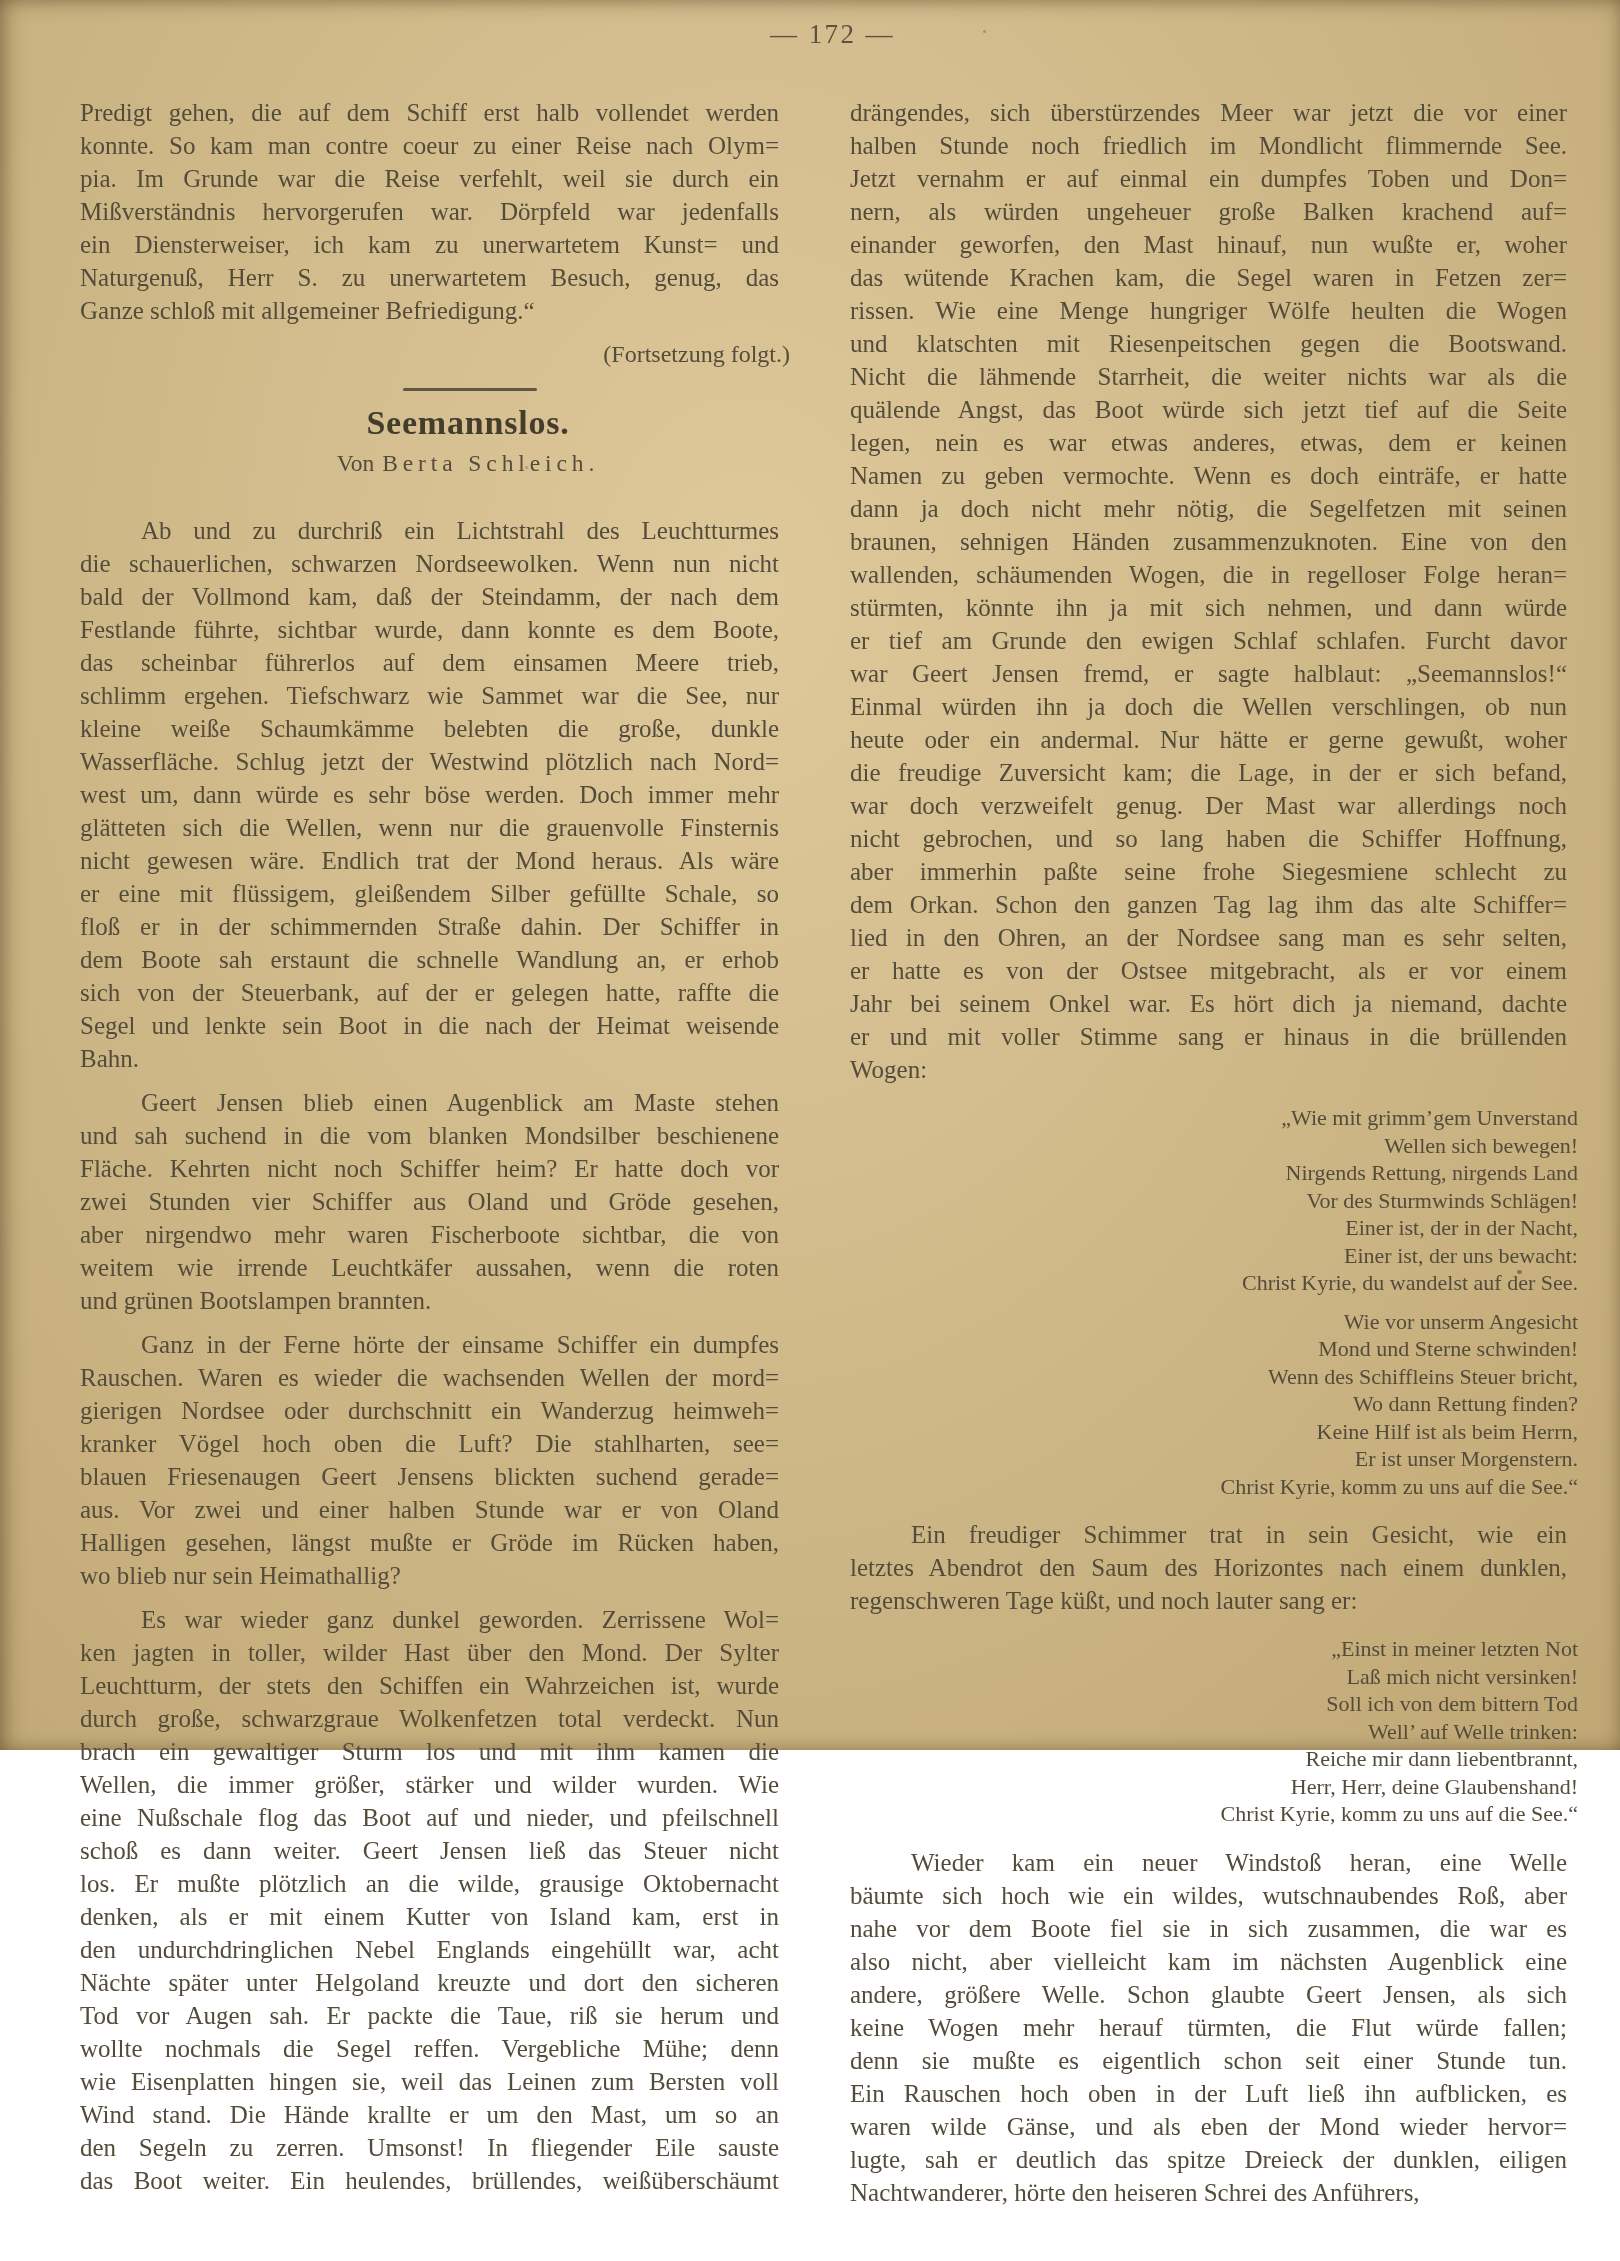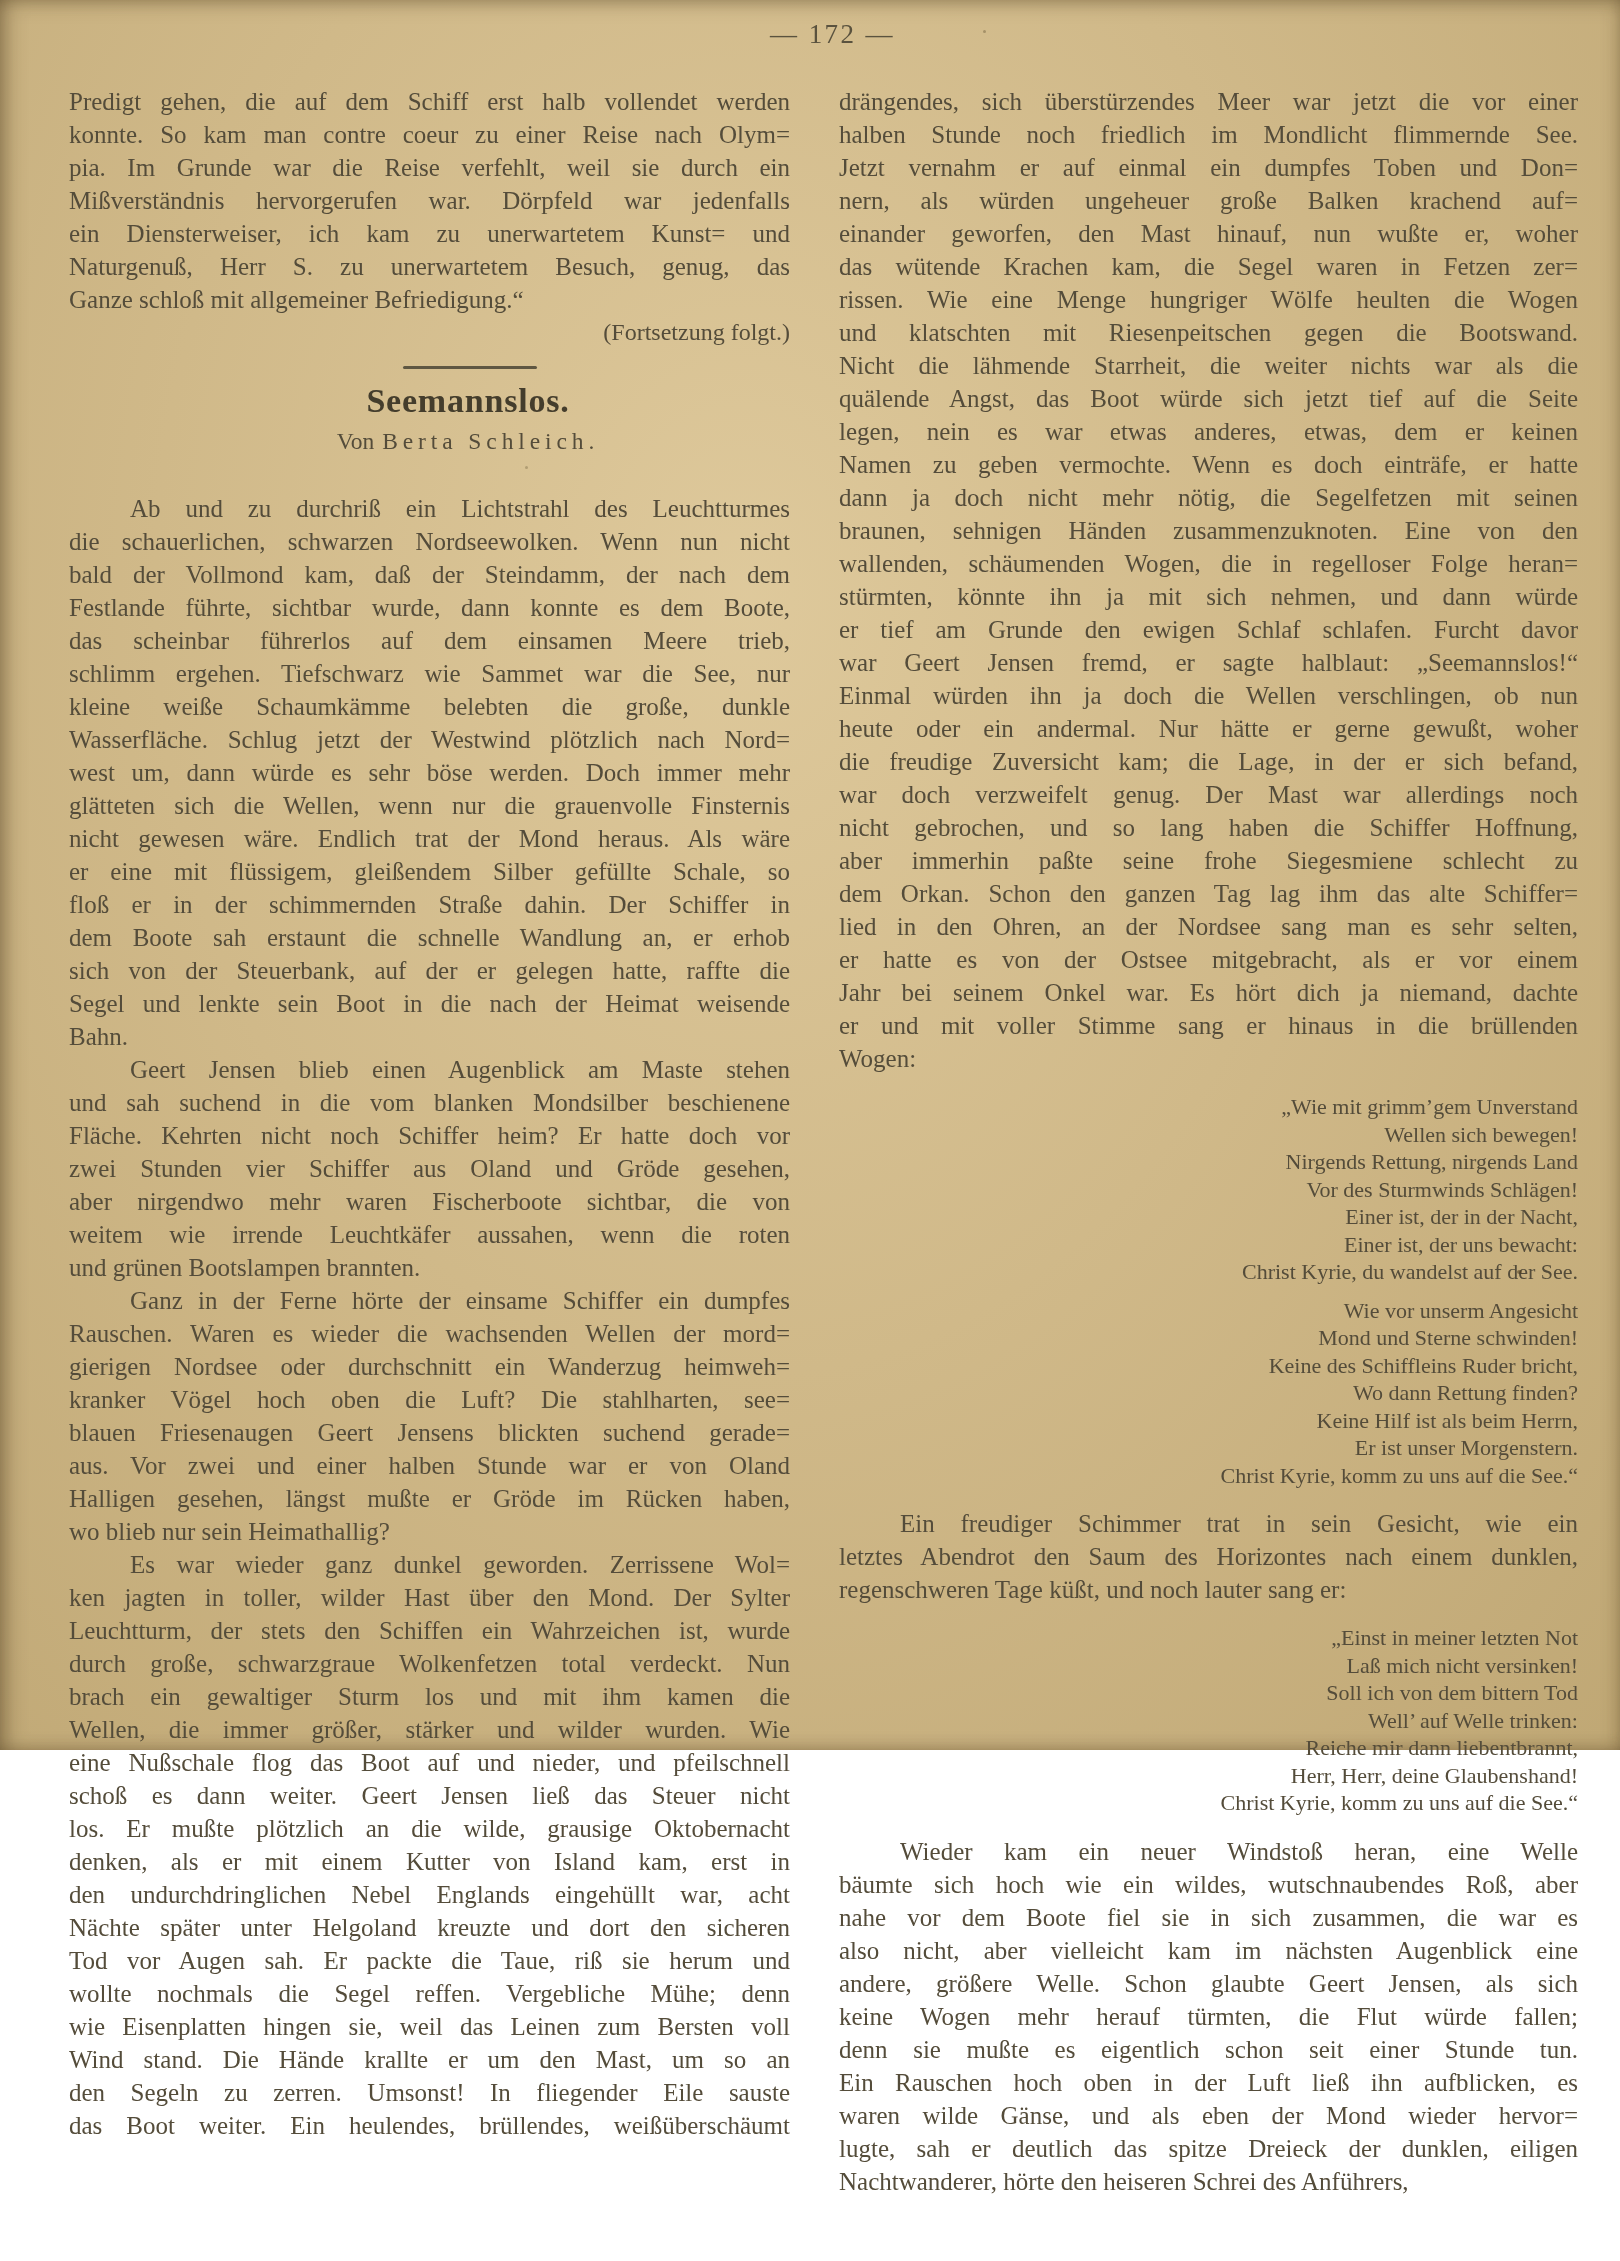--- a/index.html
+++ b/index.html
@@ -24,21 +24,21 @@
     padding-left:45px; text-align:center;
     font-size:27px; letter-spacing:2.4px; color:#5a523e;
     height:32px; line-height:32px;
   }
   .columns {
     position:absolute; top:85px; left:69px;
     display:flex;
   }
   .col { width:721px; }
   .col.col-right { width:739px; margin-left:49px; }
-  .para { margin:0; }
+  .para { margin:11px; }
   .line {
     height:33px; line-height:33px; font-size:25px;
     white-space:nowrap; overflow:hidden;
     text-align:justify; text-align-last:justify;
     color:#544c3a;
   }
   .line.last { text-align:right; text-align-last:left; }
   .line.indent { padding-left:61px; }
   .center-line {
     height:33px; line-height:33px; font-size:24px;
@@ -188,21 +188,21 @@
             <div class="verse-line">Wellen sich bewegen!</div>
             <div class="verse-line">Nirgends Rettung, nirgends Land</div>
             <div class="verse-line">Vor des Sturmwinds Schlägen!</div>
             <div class="verse-line">Einer ist, der in der Nacht,</div>
             <div class="verse-line">Einer ist, der uns bewacht:</div>
             <div class="verse-line">Christ Kyrie, du wandelst auf der See.</div>
           </div>
           <div class="stanza">
             <div class="verse-line">Wie vor unserm Angesicht</div>
             <div class="verse-line">Mond und Sterne schwinden!</div>
-            <div class="verse-line">Keine des Schiffleins Ruder bricht,</div>
+            <div class="verse-line">Wenn des Schiffleins Steuer bricht,</div>
             <div class="verse-line">Wo dann Rettung finden?</div>
             <div class="verse-line">Keine Hilf ist als beim Herrn,</div>
             <div class="verse-line">Er ist unser Morgenstern.</div>
             <div class="verse-line">Christ Kyrie, komm zu uns auf die See.“</div>
           </div>
         </div>
         <div class="para">
           <div class="line indent">Ein freudiger Schimmer trat in sein Gesicht, wie ein</div>
           <div class="line">letztes Abendrot den Saum des Horizontes nach einem dunklen,</div>
           <div class="line last">regenschweren Tage küßt, und noch lauter sang er:</div>

